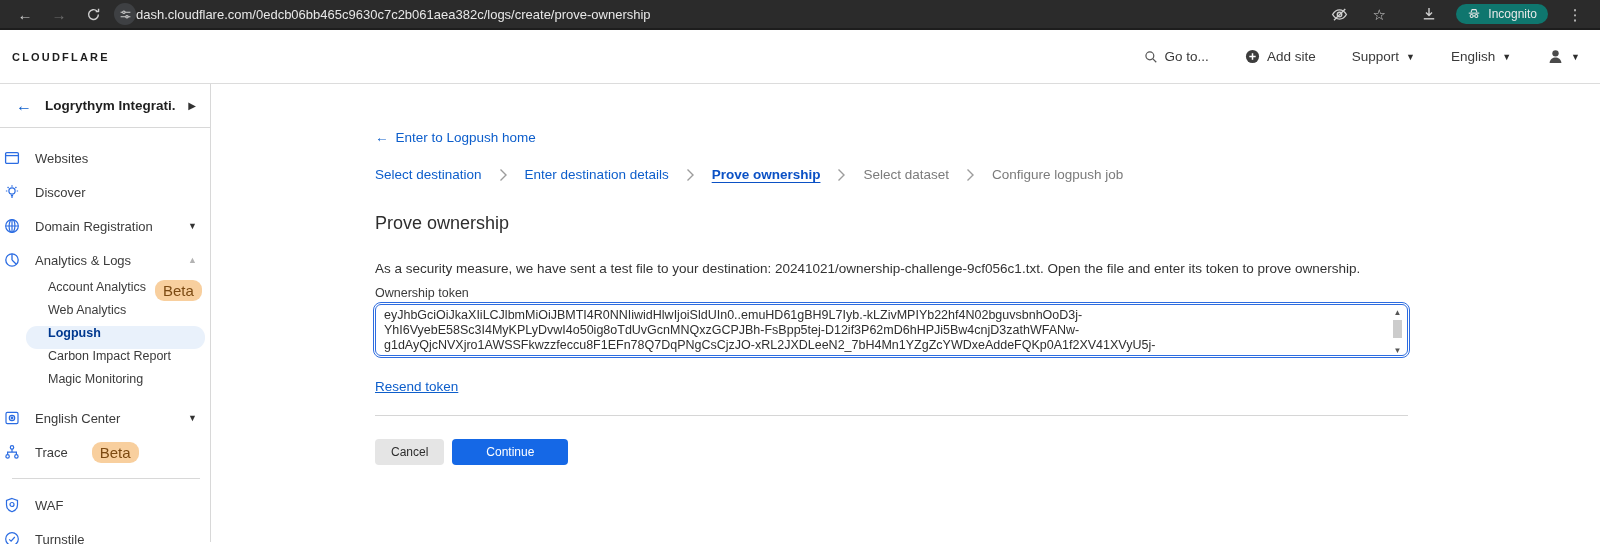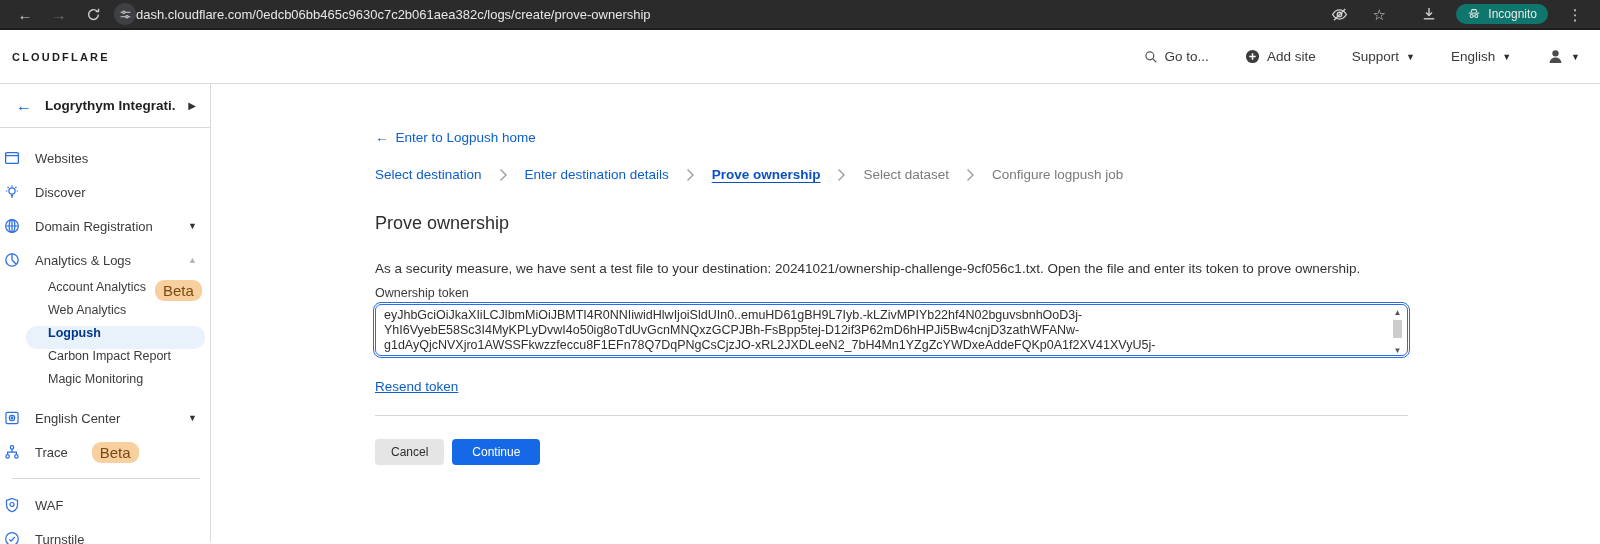--- a/index.html
+++ b/index.html
@@ -82,21 +82,21 @@
   .sb-track{flex:1;width:100%;position:relative;}
   .sb-thumb{position:absolute;top:2px;left:2px;width:9px;height:18px;
             background:#ccc;cursor:pointer;}
   .resend{margin-top:19px;display:inline-block;color:var(--link);font-size:13.5px;
           text-decoration:underline;cursor:pointer;}
   .hr{margin-top:20px;width:1033px;height:1px;background:#d6d6d6;}
   .btn-row{margin-top:23px;display:flex;gap:8px;}
   .btn{font-family:inherit;font-size:12px;border:none;border-radius:4px;
        padding:6px 16px;cursor:pointer;}
   .btn.cancel{background:#e5e5e5;color:#2e2e2e;}
-  .btn.primary{background:var(--btn);color:#fff;padding:6px 20px;font-weight:400;}
+  .btn.primary{background:var(--btn);color:#fff;padding:6px 34px;font-weight:400;}
 </style>
 </head>
 <body>
 
 <div class="browser-bar">
   <span class="bicon">←</span>
   <span class="bicon disabled">→</span>
   <span class="bicon">
     <svg width="15" height="15" viewBox="0 0 16 16" fill="none" stroke="#cfcfcf" stroke-width="1.5">
       <path d="M13.2 8a5.2 5.2 0 1 1-1.6-3.7"></path>

